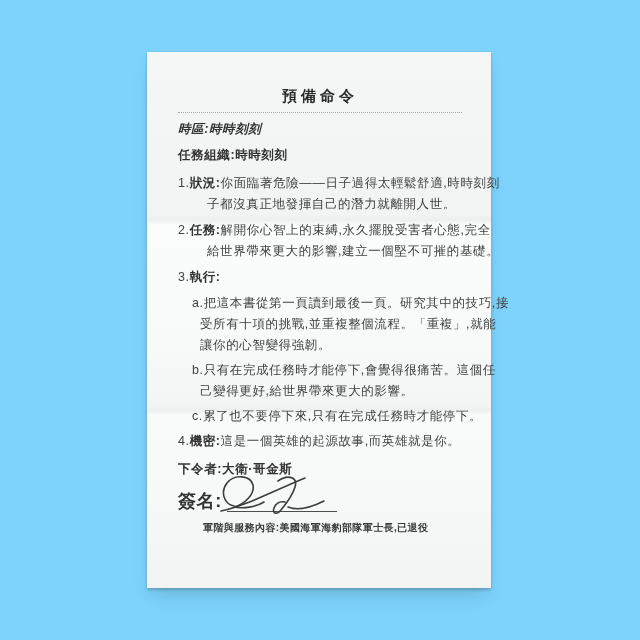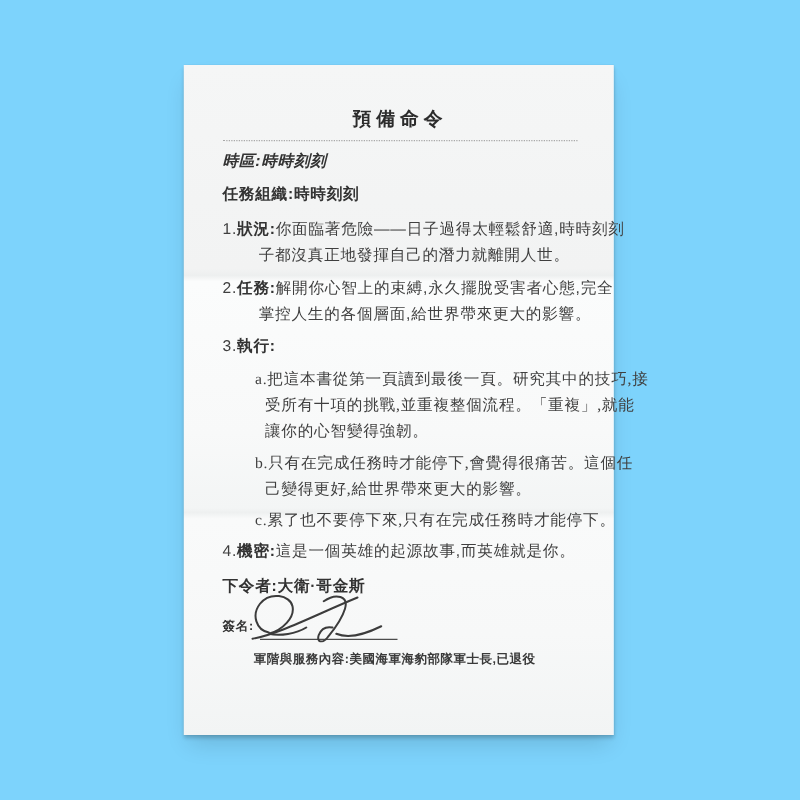--- a/index.html
+++ b/index.html
@@ -58,31 +58,31 @@
     font-size: 12.5px;
     line-height: 21px;
     letter-spacing: 0.6px;
     white-space: nowrap;
   }
   .para { margin: 0 0 5px 0; }
   .para-first { margin-top: 6px; font-style: italic; }
   b, .bold { font-weight: 700; color: #333333; }
   .num { color: #3f3f3f; }
   .cont { margin-left: 29px; }
-  .sub { margin-left: 26px; margin-bottom: 4px; font-family: Liberation Serif, serif; }
+  .sub { margin-left: 14px; margin-bottom: 4px; }
   .sub .cont2 { margin-left: 8px; }
   .issuer-row { margin-bottom: 0; }
   .sig-row {
     display: flex;
     align-items: flex-end;
     margin-top: 5px;
     height: 27px;
   }
   .sig-label {
-    font-size: 10px;
+    font-size: 18px;
     line-height: 21px;
     letter-spacing: 0.6px;
     font-weight: 700;
     color: #333333;
     margin-top: 20px;
   }
   .sig-line {
     position: relative;
     width: 110px;
     height: 24px;
@@ -128,21 +128,21 @@
       <div class="line">
         <span class="num">1.</span><b>狀況:</b><span>你面臨著危險——日子過得太輕鬆舒適,時時刻刻</span>
       </div>
       <div class="line cont">子都沒真正地發揮自己的潛力就離開人世。</div>
     </div>
 
     <div class="para">
       <div class="line">
         <span class="num">2.</span><b>任務:</b><span>解開你心智上的束縛,永久擺脫受害者心態,完全</span>
       </div>
-      <div class="line cont">掌控人生的各個層面,給世界帶來更大的影響。</div>
+      <div class="line cont">給世界帶來更大的影響,建立一個堅不可摧的基礎。</div>
     </div>
 
     <div class="para">
       <div class="line">
         <span class="num">3.</span><b>執行:</b>
       </div>
     </div>
 
     <div class="para sub">
       <div class="line">

